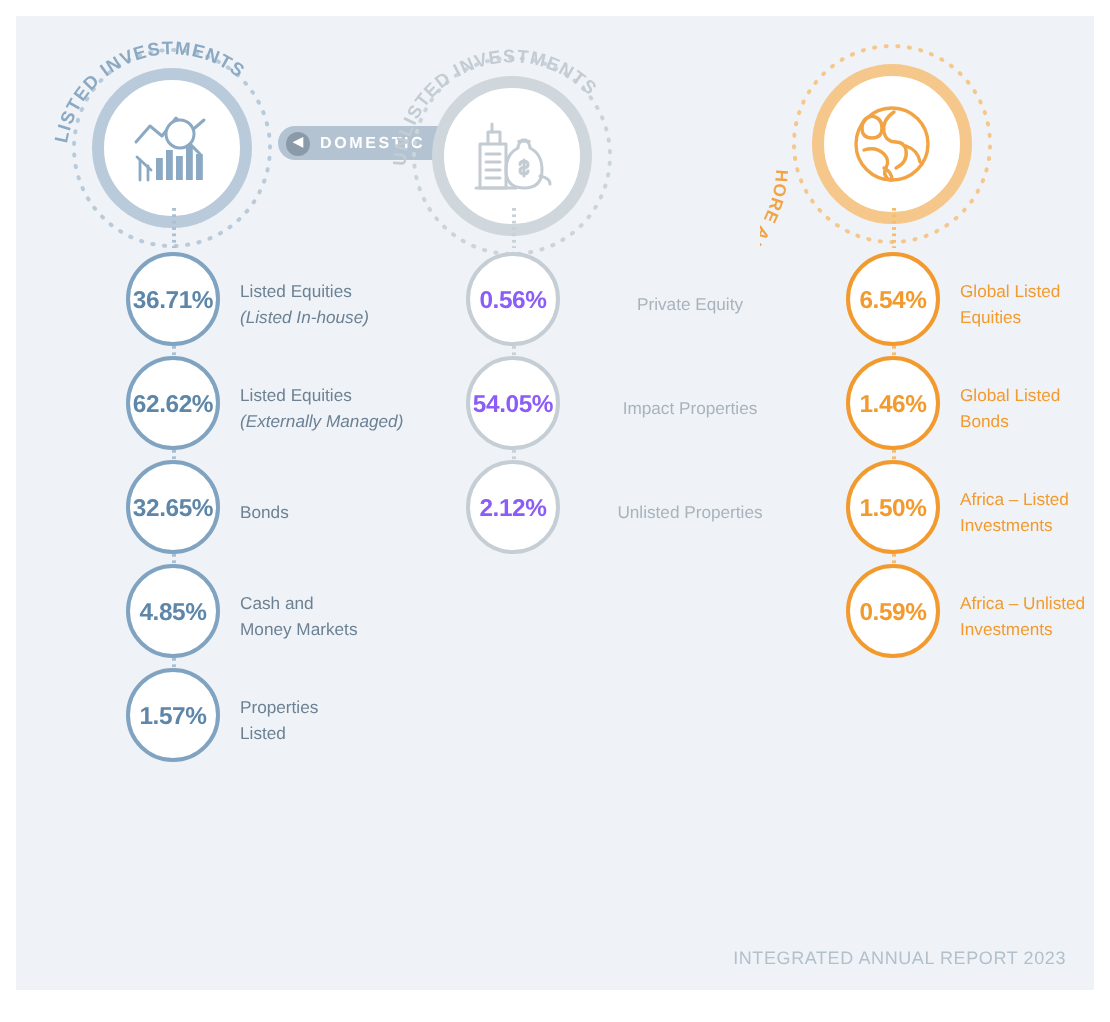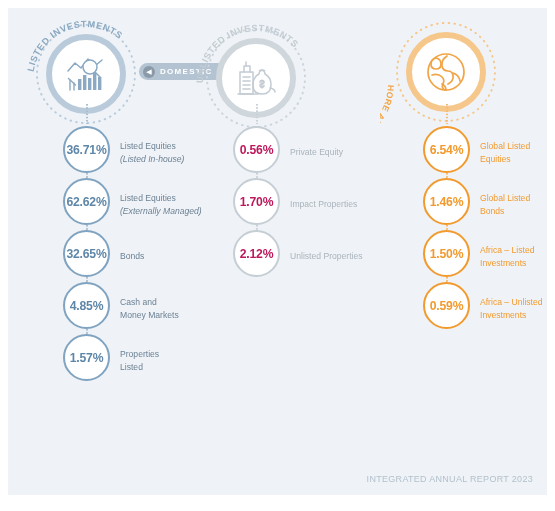--- a/index.html
+++ b/index.html
@@ -71,32 +71,32 @@
   .bubble{
     position:absolute;left:0;top:0;
     width:47px;height:47px;border-radius:50%;
     background:#ffffff;box-sizing:border-box;
     display:flex;align-items:center;justify-content:center;
   }
   .bubble .pct{font-size:12.2px;font-weight:bold;letter-spacing:-0.2px;}
   .col-blue .bubble{border:2px solid #7fa3c0;}
   .col-blue .bubble .pct{color:#5d86a8;}
   .col-grey .bubble{border:2px solid #c6ced5;}
-  .col-grey .bubble .pct{color:#be185d;}
+  .col-grey .bubble .pct{color:#8b5cf6;}
   .col-orange .bubble{border:2.4px solid #f29a2e;}
   .col-orange .bubble .pct{color:#f29a2e;}
 
   .rowlabel{
     position:absolute;left:57px;top:50%;
     transform:translateY(-50%);
     line-height:12.5px;font-size:8.6px;
     width:110px;
   }
   .col-blue .rowlabel{color:#6c8194;}
-  .col-grey .rowlabel{color:#a9b3bc;}
+  .col-grey .rowlabel{color:#a9b3bc;text-align:center;}
   .col-orange .rowlabel{color:#f29a2e;}
   .rowlabel .it{font-style:italic;}
 
   
   .dotlink{
     position:absolute;left:23px;width:2px;
     background-image:linear-gradient(to bottom, currentColor 50%, transparent 50%);
     background-size:2px 3.2px;
     background-repeat:repeat-y;
   }
@@ -284,21 +284,21 @@
       </div>
       <div class="rowlabel">
         <div>Private Equity</div>
         <div></div>
       </div>
       <div class="dotlink" style="top:47px;height:5px;"></div>
     </div>
 
     <div class="row">
       <div class="bubble">
-        <span class="pct">1.70%</span>
+        <span class="pct">54.05%</span>
       </div>
       <div class="rowlabel">
         <div>Impact Properties</div>
         <div></div>
       </div>
       <div class="dotlink" style="top:47px;height:5px;"></div>
     </div>
 
     <div class="row">
       <div class="bubble">

